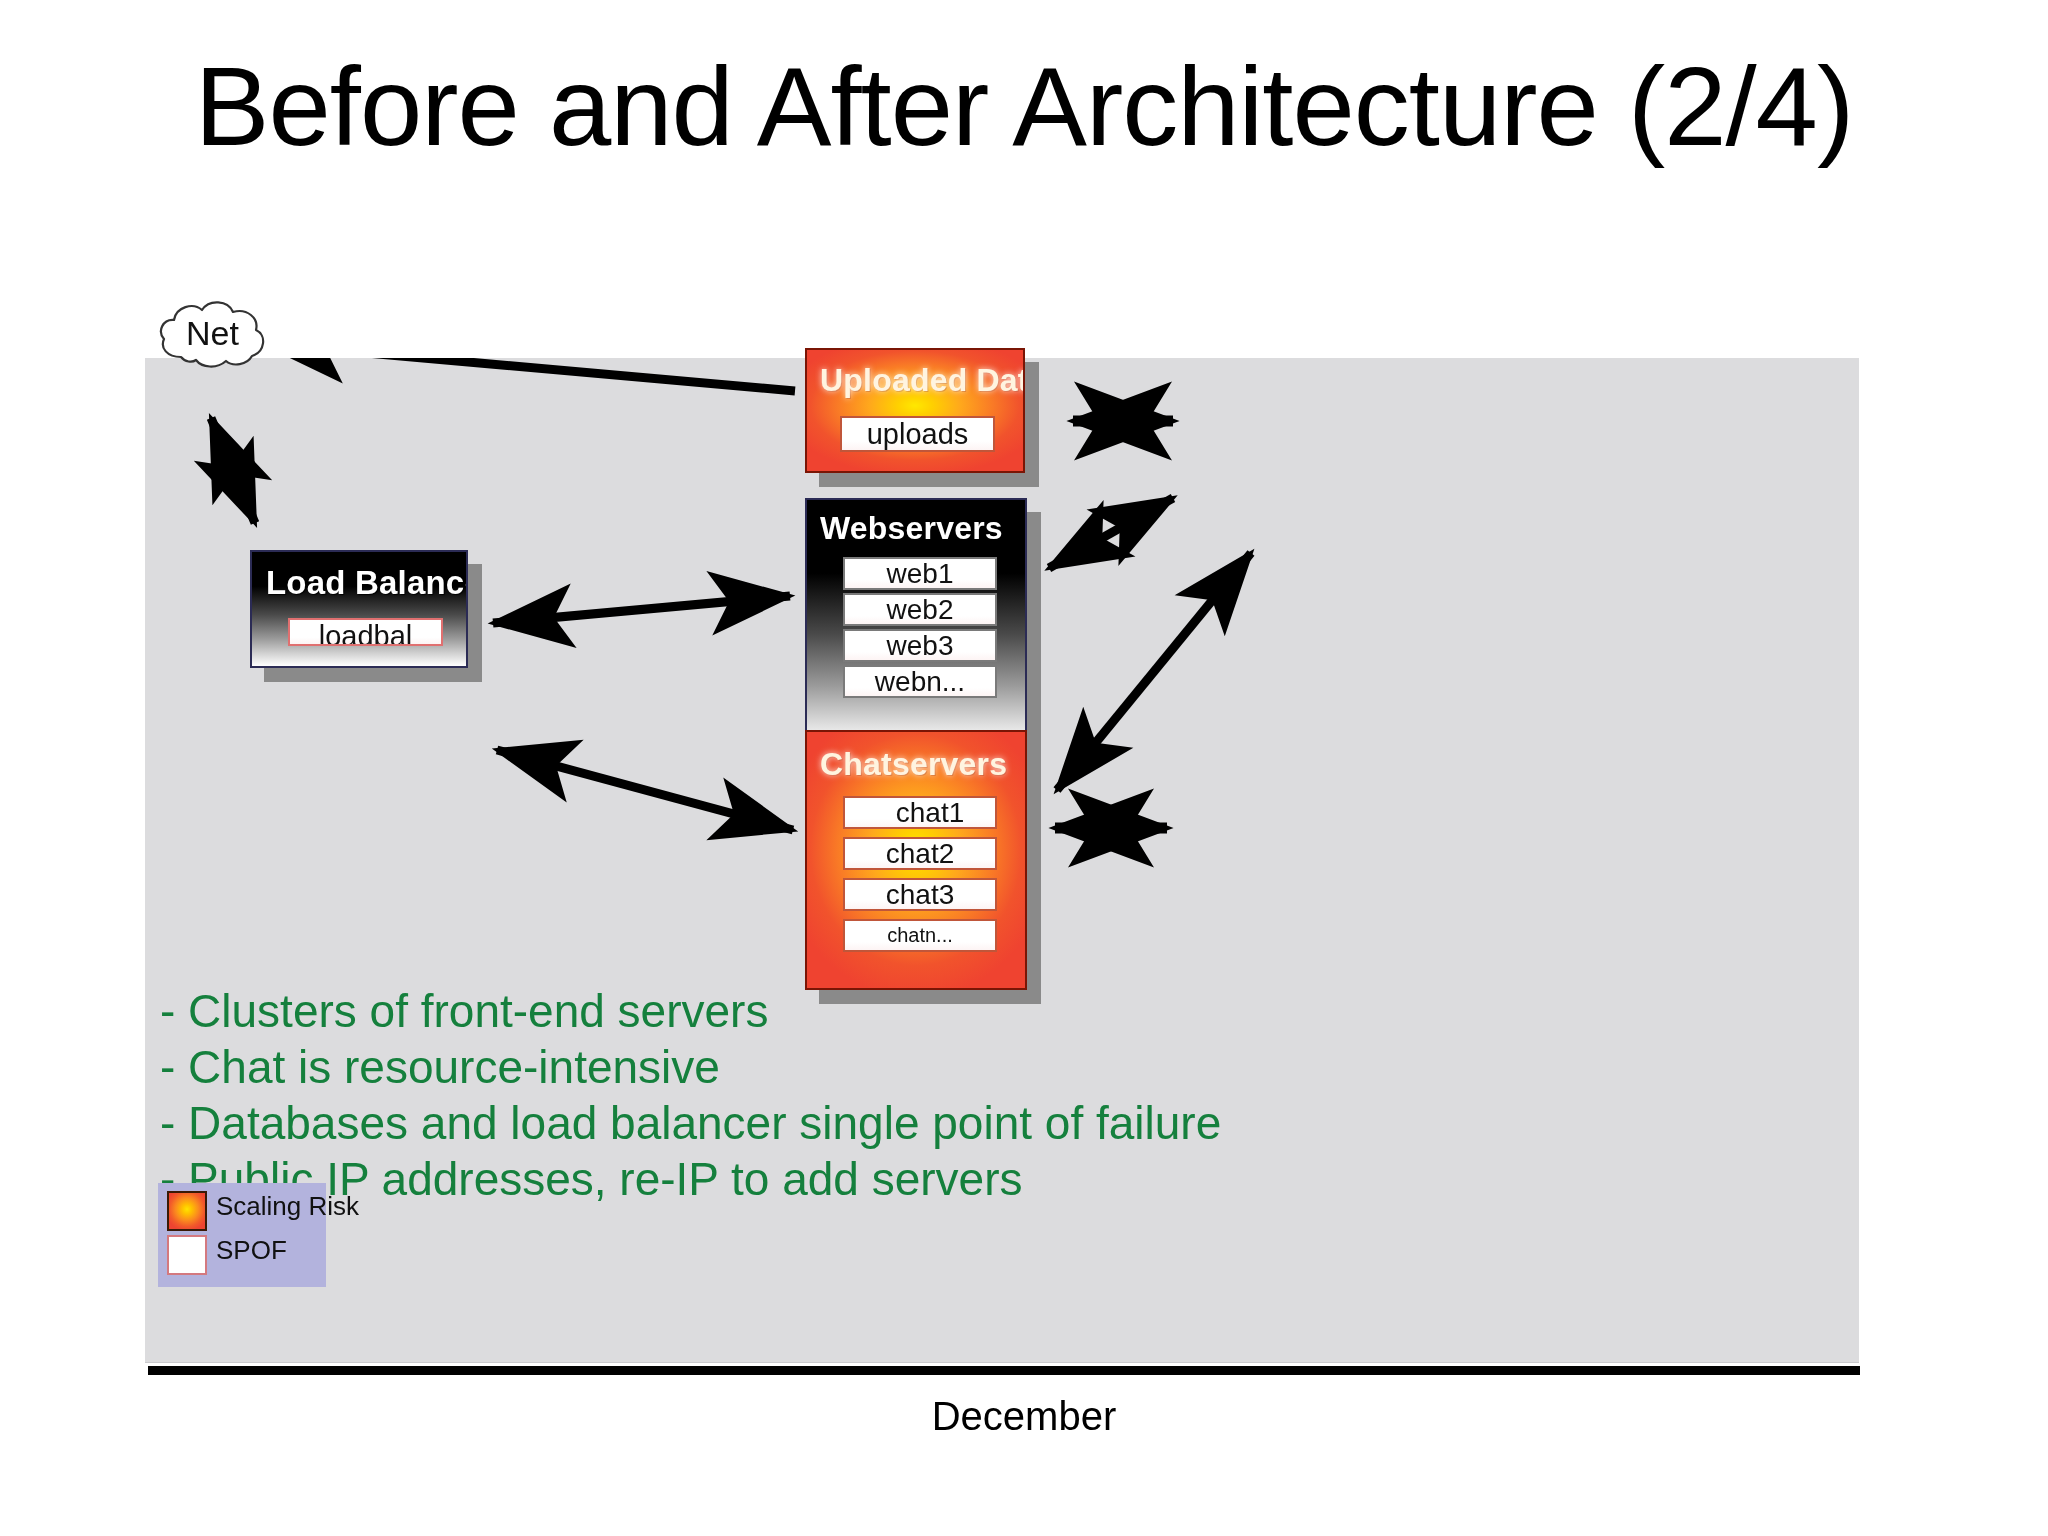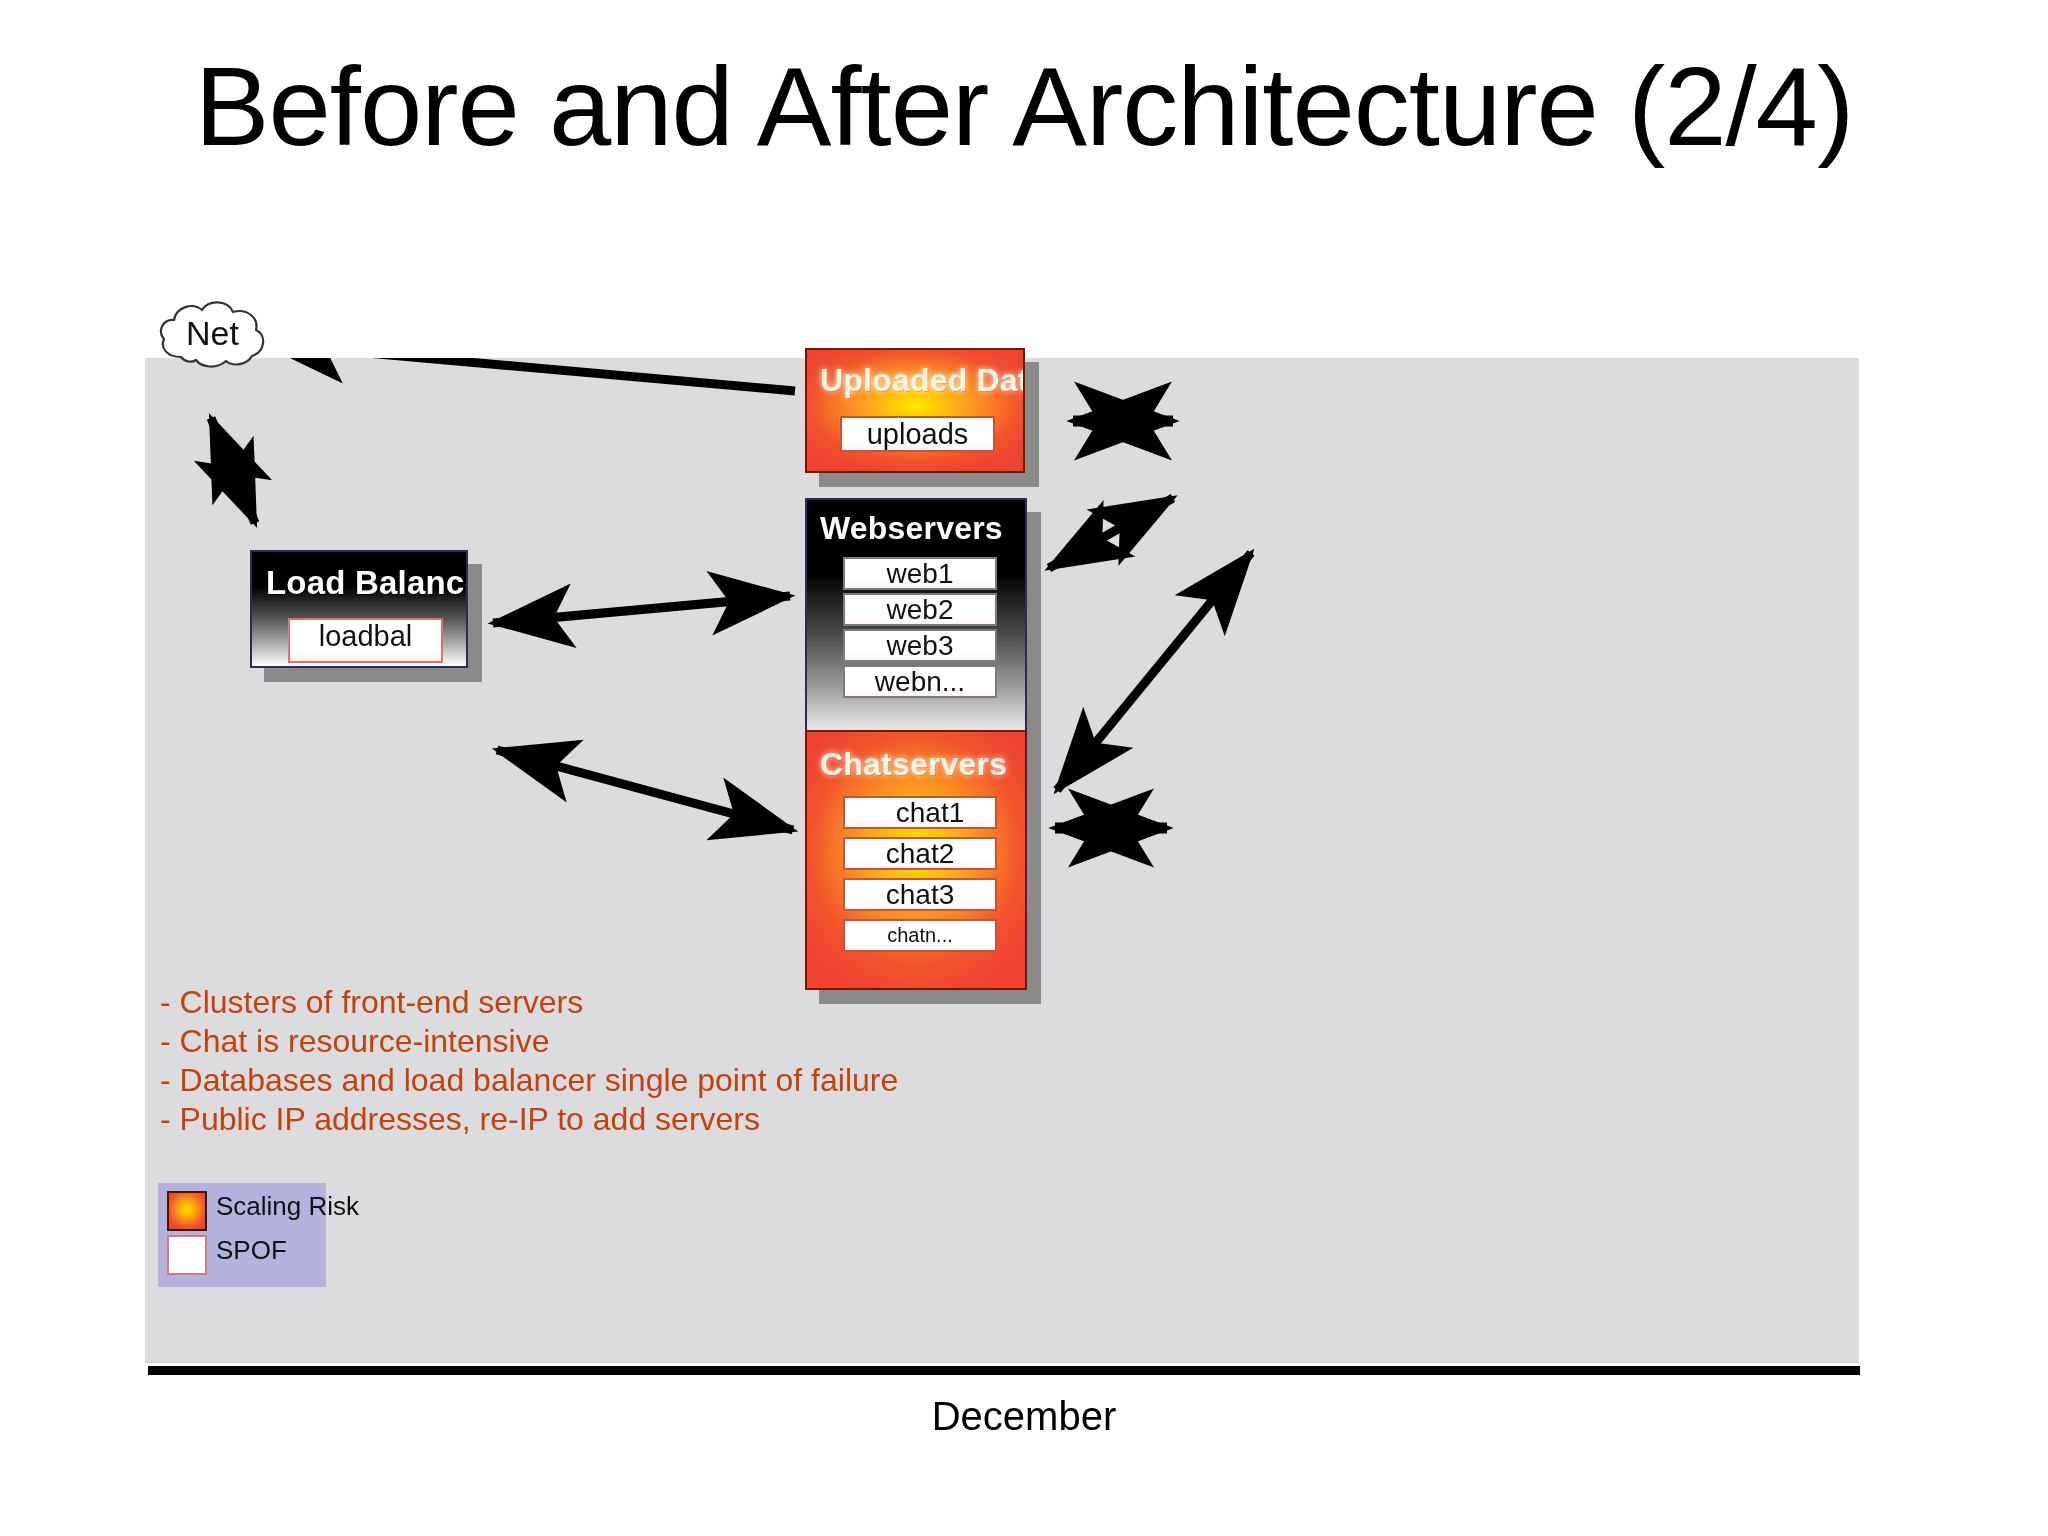--- a/index.html
+++ b/index.html
@@ -145,23 +145,23 @@
     height: 1005px;
     z-index: 2;
     pointer-events: none;
   }
 
   
   #bullets {
     position: absolute;
     left: 15px;
     top: 625px;
-    font-size: 32px;
+    font-size: 46px;
     line-height: 1.22;
-    color: #c2410c;
+    color: #15803d;
     white-space: nowrap;
     z-index: 3;
   }
   #bullets .bullet-line { display: block; }
 
   
   #legend {
     position: absolute;
     left: 13px;
     top: 825px;
@@ -258,21 +258,21 @@
     <line x1="912" y1="432" x2="1106" y2="195" stroke="#000000" stroke-width="9" marker-start="url(#ah-start)" marker-end="url(#ah)"></line>
 
      Chat Database --&gt;
     <line x1="910" y1="470" x2="1022" y2="470" stroke="#000000" stroke-width="11" marker-start="url(#ah-start)" marker-end="url(#ah)"></line>
   </svg>
 
   <div class="node cool" id="node-load-balancer" style="left:105px; top:192px; width:218px; height:118px;">
     <div class="shadow"></div>
     <div class="body">
       <div class="title" style="position:absolute; left:14px; top:12px; font-size:33px;">Load Balancer</div>
-      <div class="chip spof" style="left:36px; top:66px; width:155px; height:45px; font-size:29px; line-height:32px;">loadbal</div>
+      <div class="chip spof" style="left:36px; top:66px; width:155px; height:28px; font-size:29px; line-height:32px;">loadbal</div>
     </div>
   </div>
 
   <div class="node hot" id="node-uploaded-data" style="left:660px; top:-10px; width:220px; height:125px;">
     <div class="shadow"></div>
     <div class="body">
       <div class="title" style="position:absolute; left:13px; top:12px; font-size:32px;">Uploaded Data</div>
       <div class="chip" style="left:33px; top:66px; width:155px; height:36px; font-size:29px; line-height:32px;">uploads</div>
     </div>
   </div>

